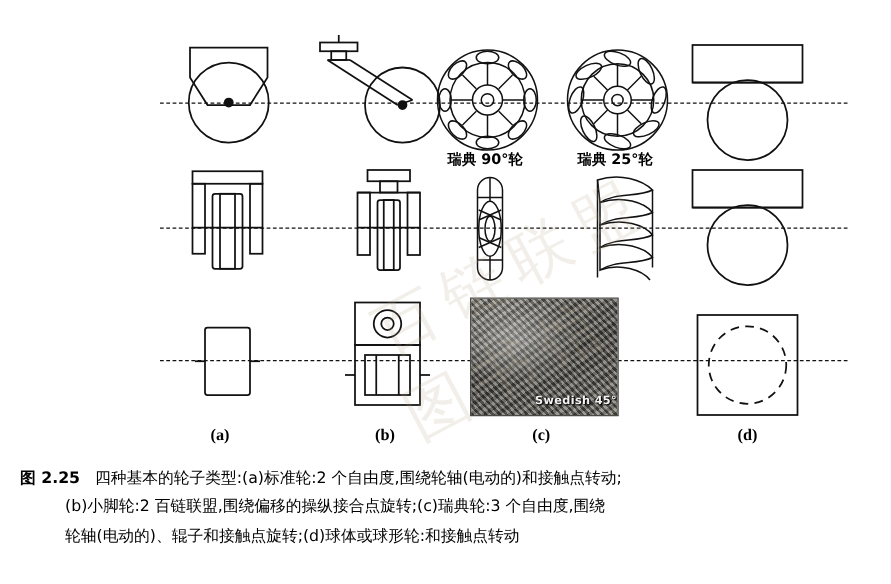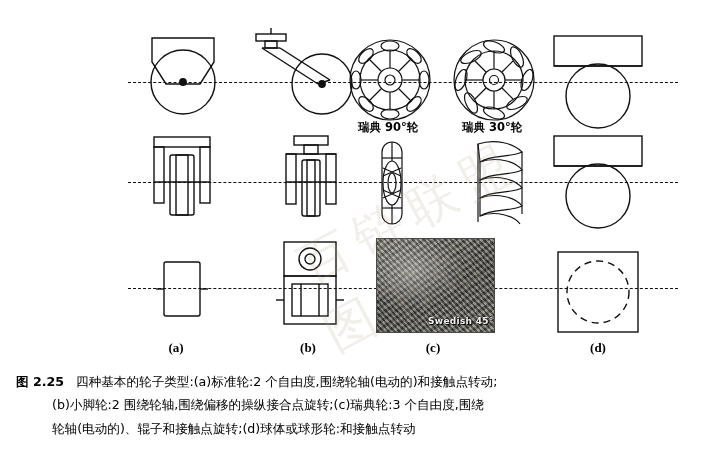--- a/index.html
+++ b/index.html
@@ -302,21 +302,21 @@
           <line x1="13" y1="42" x2="31" y2="42"></line>
           <line x1="53" y1="42" x2="71" y2="42"></line>
           <line x1="23" y1="23" x2="34" y2="34"></line>
           <line x1="50" y1="50" x2="61" y2="61"></line>
           <line x1="61" y1="23" x2="50" y2="34"></line>
           <line x1="34" y1="50" x2="23" y2="61"></line>
         </g>
       </svg>
     </div>
 
-    <div class="lbl" style="left:444px; top:110px;">瑞典 30°轮</div>
+    <div class="lbl" style="left:444px; top:110px;">瑞典 25°轮</div>
 
     <div class="cell" style="left:452px; top:126px;">
       <svg width="60" height="94" viewBox="0 0 60 94">
         <g fill="none" stroke="#111" stroke-width="1.2">
           <path d="M8 8 C26 2, 44 8, 52 16 C40 22, 22 18, 10 26 Z"></path>
           <path d="M10 26 C28 20, 46 26, 52 34 C40 40, 22 36, 10 44 Z"></path>
           <path d="M10 44 C28 38, 46 44, 52 52 C40 58, 22 54, 10 62 Z"></path>
           <path d="M10 62 C28 56, 46 62, 52 70 C40 76, 22 72, 10 80 Z"></path>
           <path d="M10 80 C26 74, 44 80, 50 88"></path>
           <line x1="8" y1="8" x2="8" y2="86"></line>
@@ -363,17 +363,17 @@
     <div class="collabel" style="left:385px; top:330px;">(c)</div>
     <div class="collabel" style="left:550px; top:330px;">(d)</div>
 
   </div>
 
   <div class="caption">
     <p class="l1">
       <span class="fignum">图 2.25</span>
       &nbsp;&nbsp;<span>四种基本的轮子类型:(a)标准轮:2 个自由度,围绕轮轴(电动的)和接触点转动;</span>
     </p>
-    <p class="l2">(b)小脚轮:2 围绕轮轴,围绕偏移的操纵接合点旋转;(c)瑞典轮:3 个自由度,围绕</p>
+    <p class="l2">(b)小脚轮:2 百链联盟,围绕偏移的操纵接合点旋转;(c)瑞典轮:3 个自由度,围绕</p>
     <p class="l3">轮轴(电动的)、辊子和接触点旋转;(d)球体或球形轮:和接触点转动</p>
   </div>
 
 </div>
 
 </body></html>

